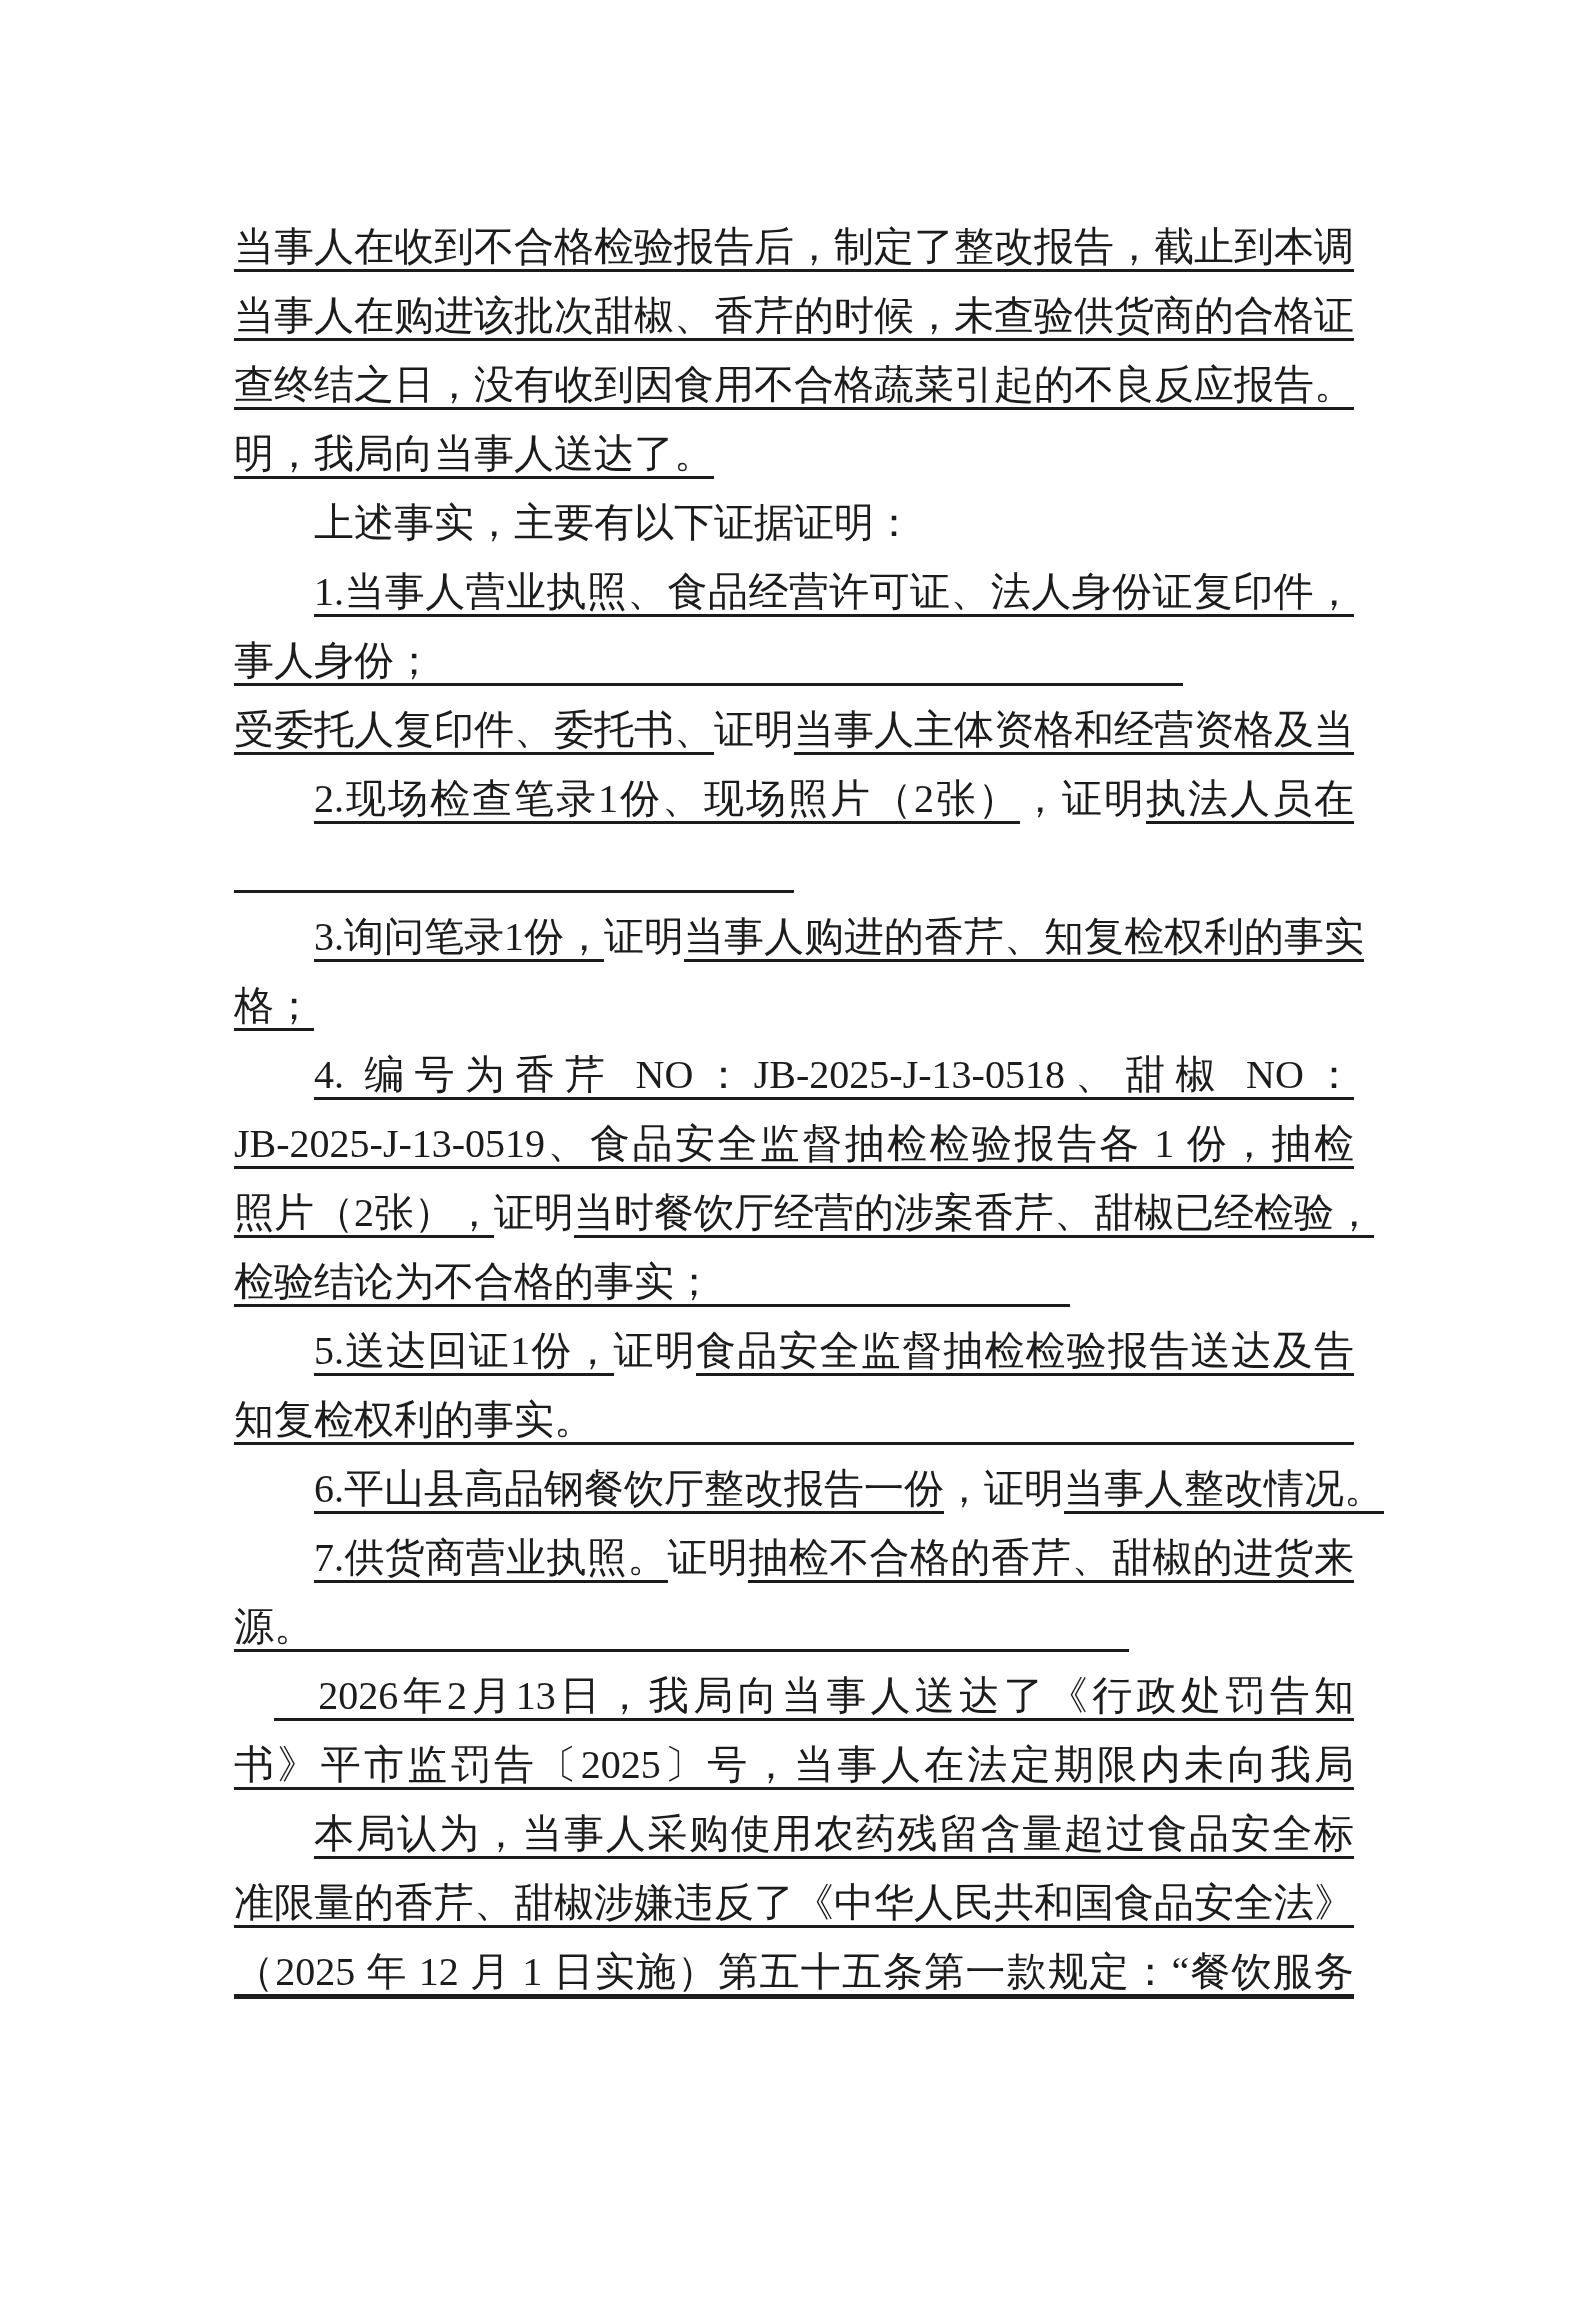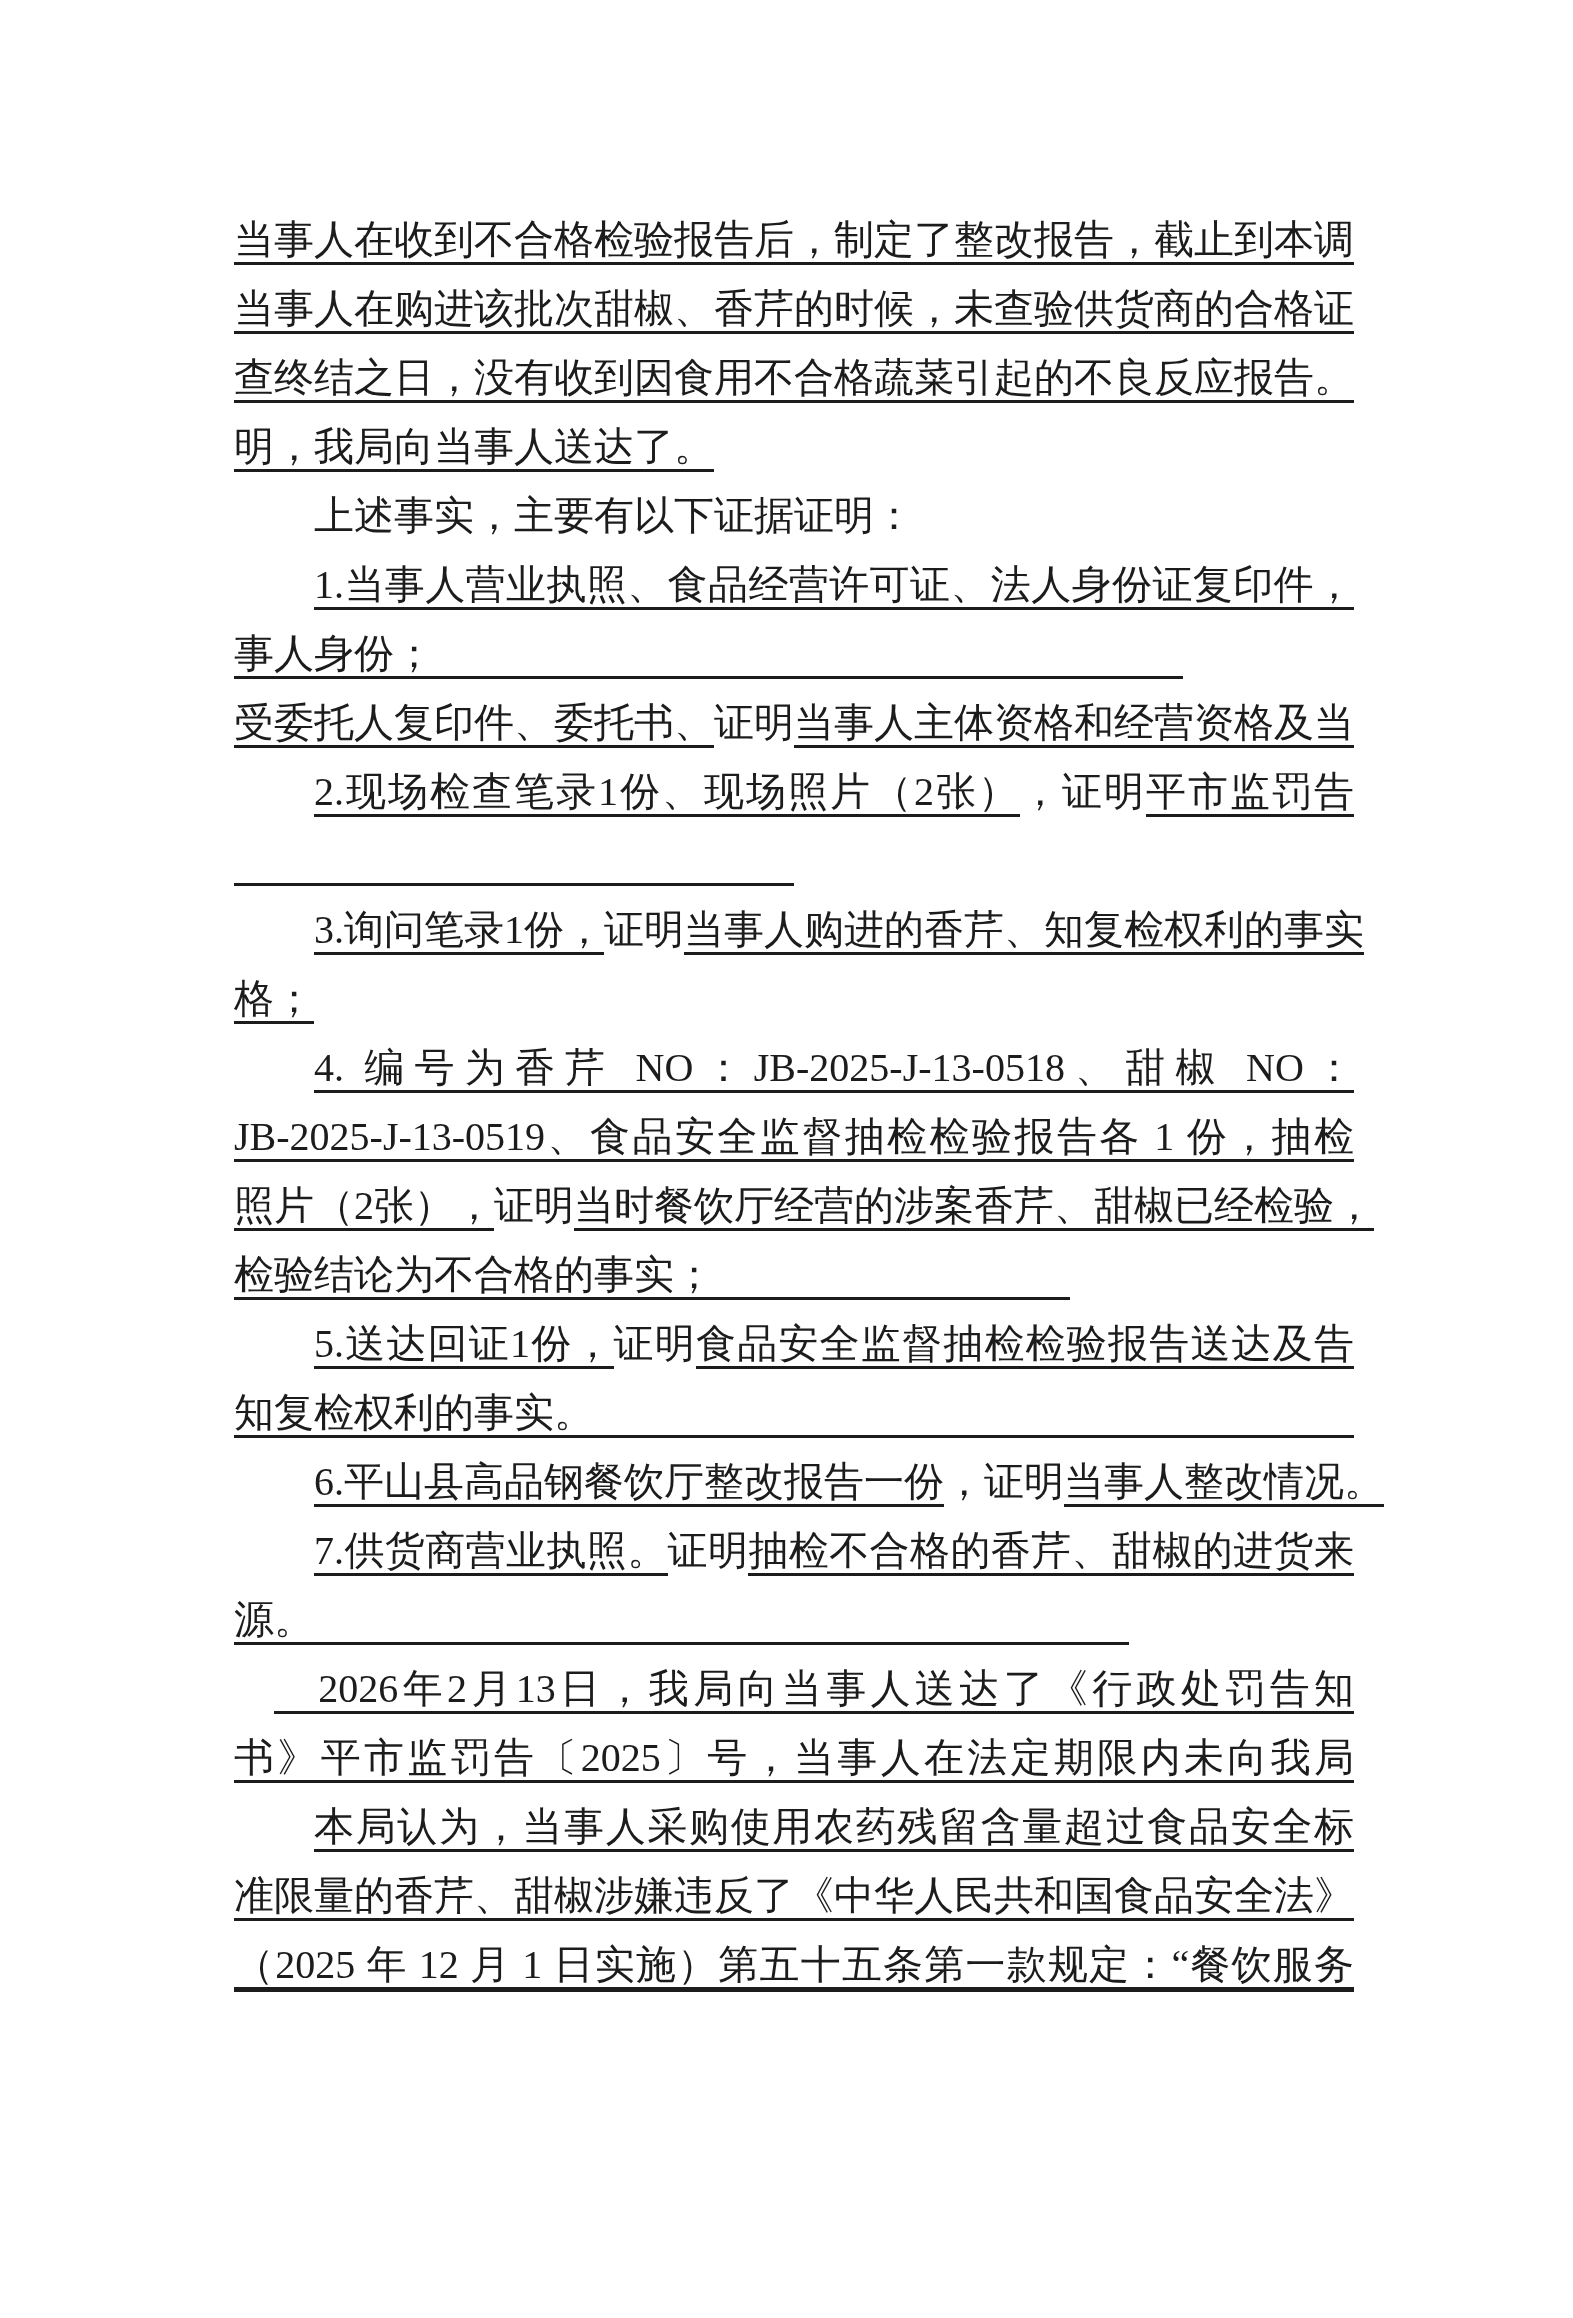--- a/index.html
+++ b/index.html
@@ -12,21 +12,21 @@
     background: #ffffff;
   }
   body {
     position: relative;
     font-family: "Liberation Serif", "DejaVu Serif", serif;
     color: #1c1c1c;
   }
   .doc {
     position: absolute;
     left: 234px;
-    top: 205px;
+    top: 212px;
     width: 1120px;
     font-family: Liberation Serif, serif;
   }
   .line {
     height: 69px;
     line-height: 69px;
     font-size: 40px;
     white-space: nowrap;
     letter-spacing: 0;
   }
@@ -59,21 +59,21 @@
 
 <div class="doc">
     <div class="line j"><span class="u">当事人在收到不合格检验报告后，制定了整改报告，截止到本调</span></div>
     <div class="line j"><span class="u">当事人在购进该批次甜椒、香芹的时候，未查验供货商的合格证</span></div>
     <div class="line j"><span class="u">查终结之日，没有收到因食用不合格蔬菜引起的不良反应报告。</span></div>
     <div class="line"><span class="u">明，我局向当事人送达了。</span></div>
     <div class="line" style="padding-left: 80px;"><span class="plain">上述事实，主要有以下证据证明：</span></div>
     <div class="line j" style="padding-left: 80px;"><span class="u">1.当事人营业执照、食品经营许可证、法人身份证复印件，</span></div>
     <div class="line"><span class="u">事人身份；</span><span class="ext" style="width: 749px;"></span></div>
     <div class="line j"><span class="u">受委托人复印件、委托书、</span><span class="plain">证明</span><span class="u">当事人主体资格和经营资格及当</span></div>
-    <div class="line j" style="padding-left: 80px;"><span class="u">2.现场检查笔录1份、现场照片（2张）</span><span class="plain">，证明</span><span class="u">平市监罚告</span></div>
+    <div class="line j" style="padding-left: 80px;"><span class="u">2.现场检查笔录1份、现场照片（2张）</span><span class="plain">，证明</span><span class="u">执法人员在</span></div>
     <div class="line"><span class="ext" style="width: 560px;"></span></div>
     <div class="line j" style="padding-left: 80px;"><span class="u">3.询问笔录1份，</span><span class="plain">证明</span><span class="u">当事人购进的香芹、知复检权利的事实</span></div>
     <div class="line"><span class="u">格；</span></div>
     <div class="line j" style="padding-left: 80px;"><span class="u">4. 编号为香芹 NO：JB-2025-J-13-0518、甜椒 NO：</span></div>
     <div class="line j"><span class="u">JB-2025-J-13-0519、食品安全监督抽检检验报告各 1 份，抽检</span></div>
     <div class="line j"><span class="u">照片（2张），</span><span class="plain">证明</span><span class="u">当时餐饮厅经营的涉案香芹、甜椒已经检验，</span></div>
     <div class="line"><span class="u">检验结论为不合格的事实；</span><span class="ext" style="width: 356px;"></span></div>
     <div class="line j" style="padding-left: 80px;"><span class="u">5.送达回证1份，</span><span class="plain">证明</span><span class="u">食品安全监督抽检检验报告送达及告</span></div>
     <div class="line"><span class="u">知复检权利的事实。</span><span class="ext" style="width: 760px;"></span></div>
     <div class="line j" style="padding-left: 80px;"><span class="u">6.平山县高品钢餐饮厅整改报告一份</span><span class="plain">，证明</span><span class="u">当事人整改情况。</span></div>

